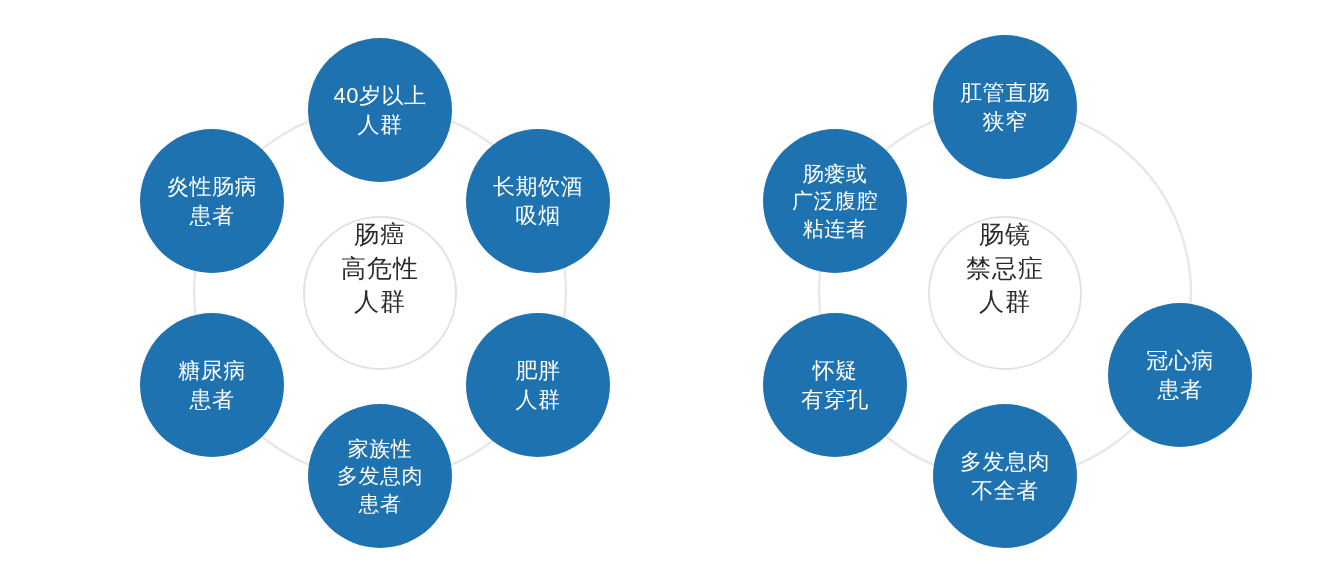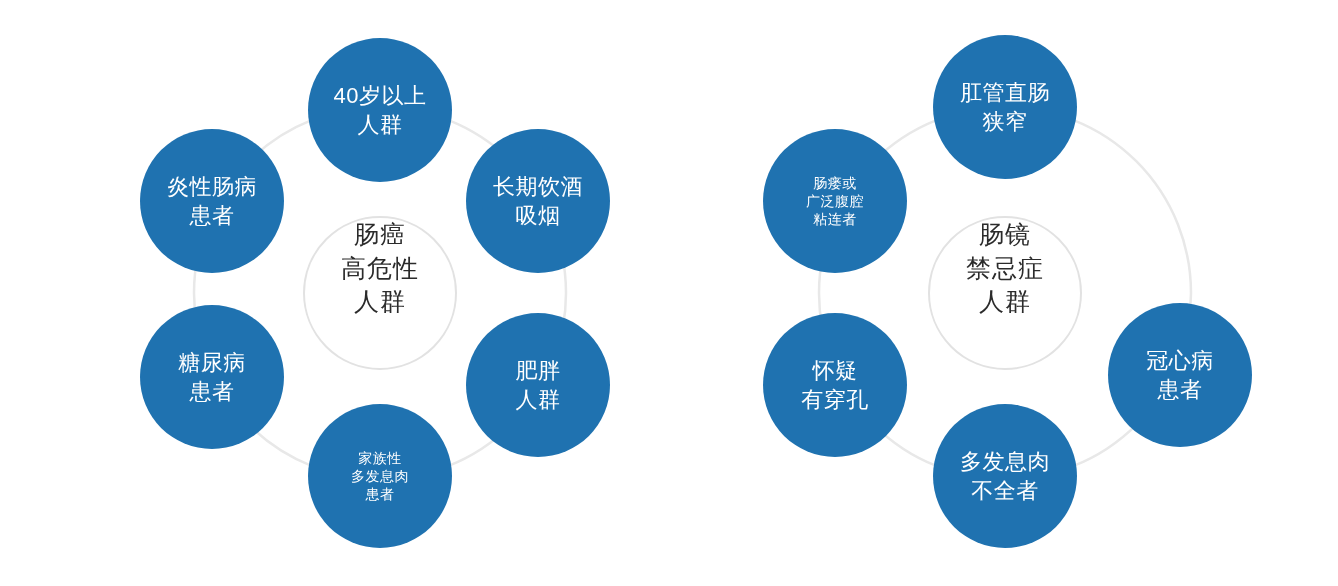--- a/index.html
+++ b/index.html
@@ -47,21 +47,21 @@
   }
   .node-label{
     color:#ffffff;
     font-size:22px;
     line-height:1.32;
     text-align:center;
     letter-spacing:0.5px;
     white-space:pre-line;
     padding:0 6px;
   }
-  .node.three .node-label{font-size:14px;line-height:1.3;}
+  .node.three .node-label{font-size:21px;line-height:1.3;}
 </style>
 </head>
 <body>
 
 <div id="stage">
 
   <div class="cluster left">
     <svg class="ring-svg" viewBox="0 0 669 586">
       <circle cx="380" cy="293" r="186" fill="none" stroke="#e8e8e8" stroke-width="2.5"></circle>
     </svg>
@@ -82,21 +82,21 @@
     </div>
     <div class="node" style="left:538px;top:385px;">
       <div class="node-label">肥胖
 人群</div>
     </div>
     <div class="node three" style="left:380px;top:476px;">
       <div class="node-label">家族性
 多发息肉
 患者</div>
     </div>
-    <div class="node" style="left:212px;top:377px;">
+    <div class="node" style="left:212px;top:385px;">
       <div class="node-label">糖尿病
 患者</div>
     </div>
     <div class="node" style="left:212px;top:201px;justify-content:center;">
       <div class="node-label">炎性肠病
 患者</div>
     </div>
   </div>
 
   <div class="cluster right">

